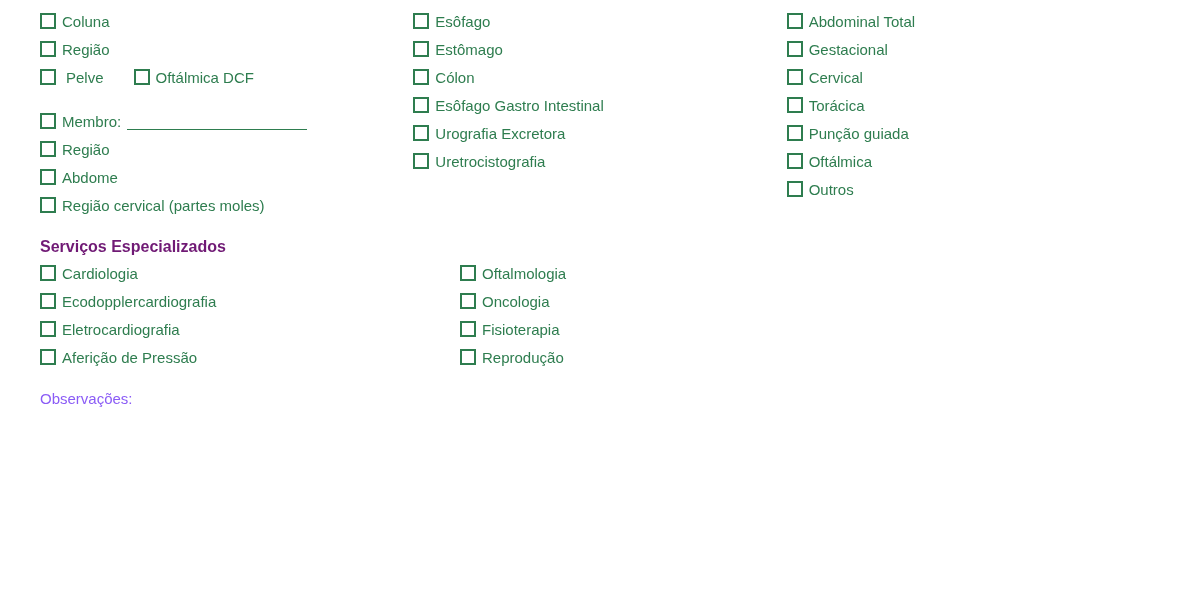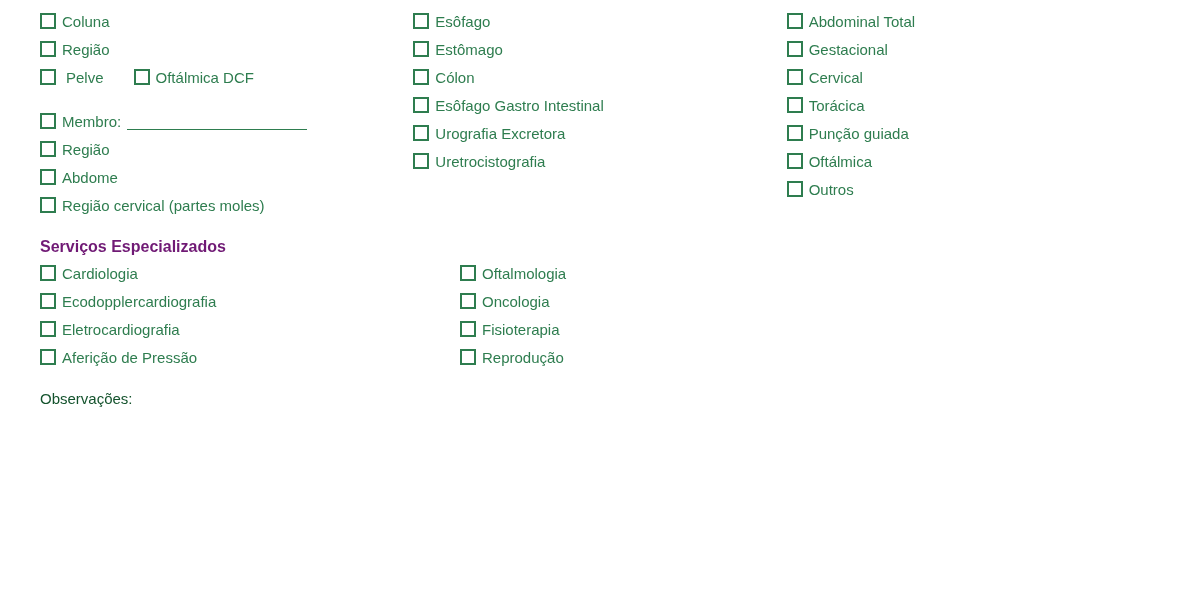--- a/index.html
+++ b/index.html
@@ -76,21 +76,21 @@
     }
     .services-col {
       flex: 1;
       display: flex;
       flex-direction: column;
       gap: 2px;
     }
     .observacoes {
       margin-top: 18px;
       font-size: 15px;
-      color: #14532d;
+      color: #8b5cf6;
     }
     .membro-row {
       display: flex;
       align-items: center;
       gap: 6px;
       margin-bottom: 4px;
     }
     .pelve-row {
       display: flex;
       align-items: center;

